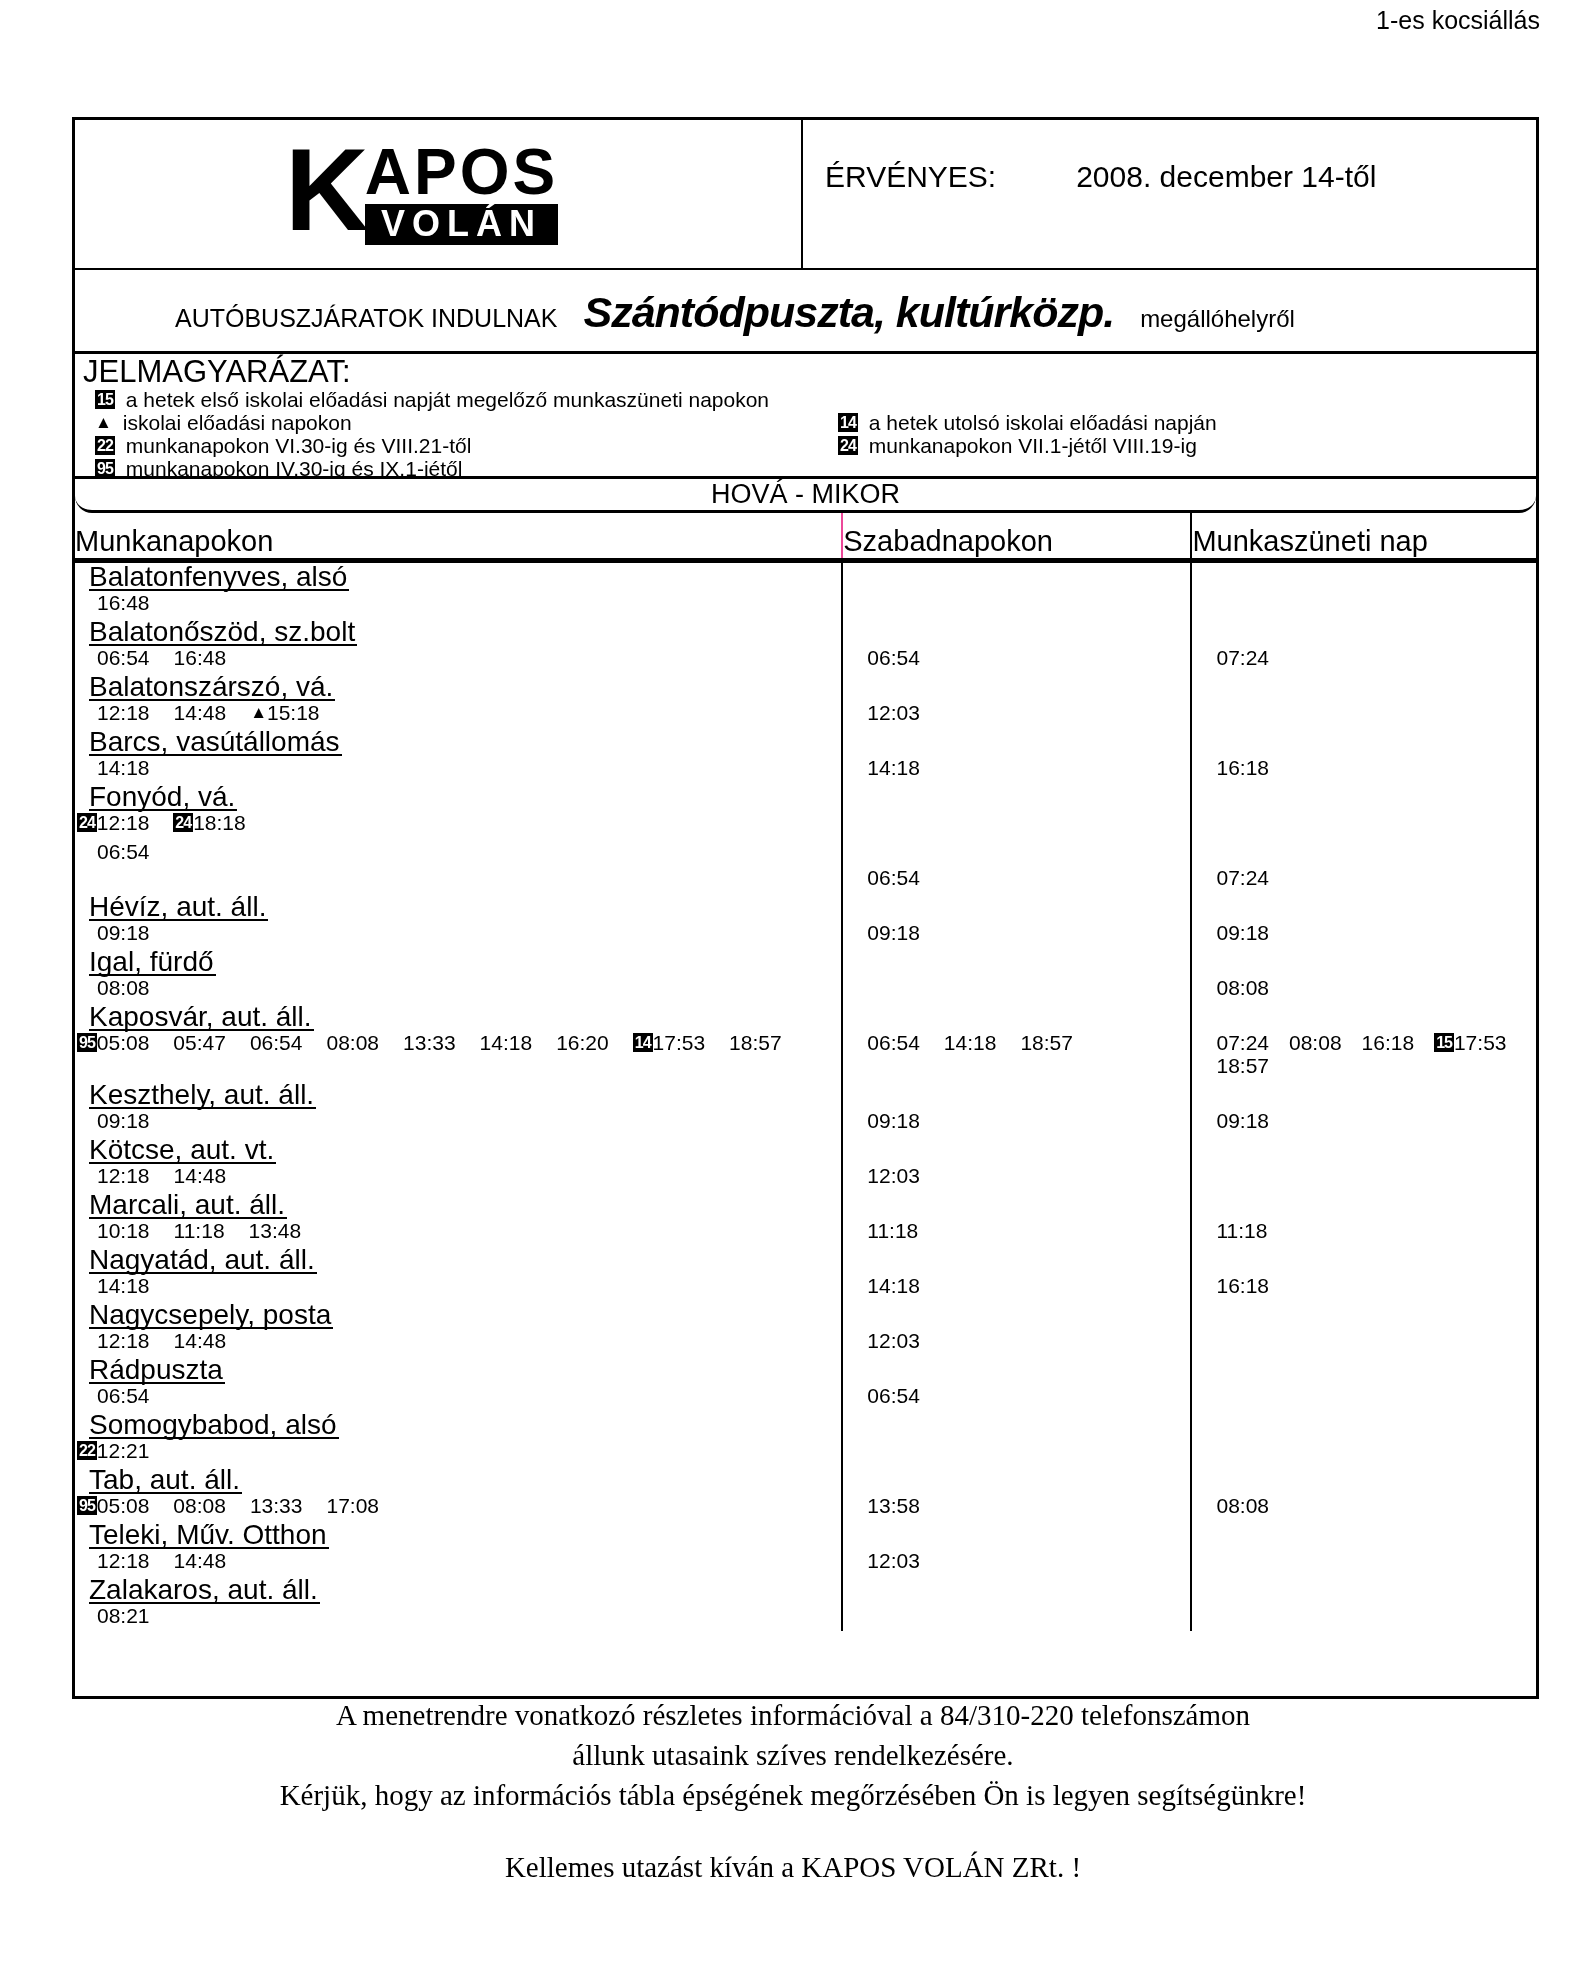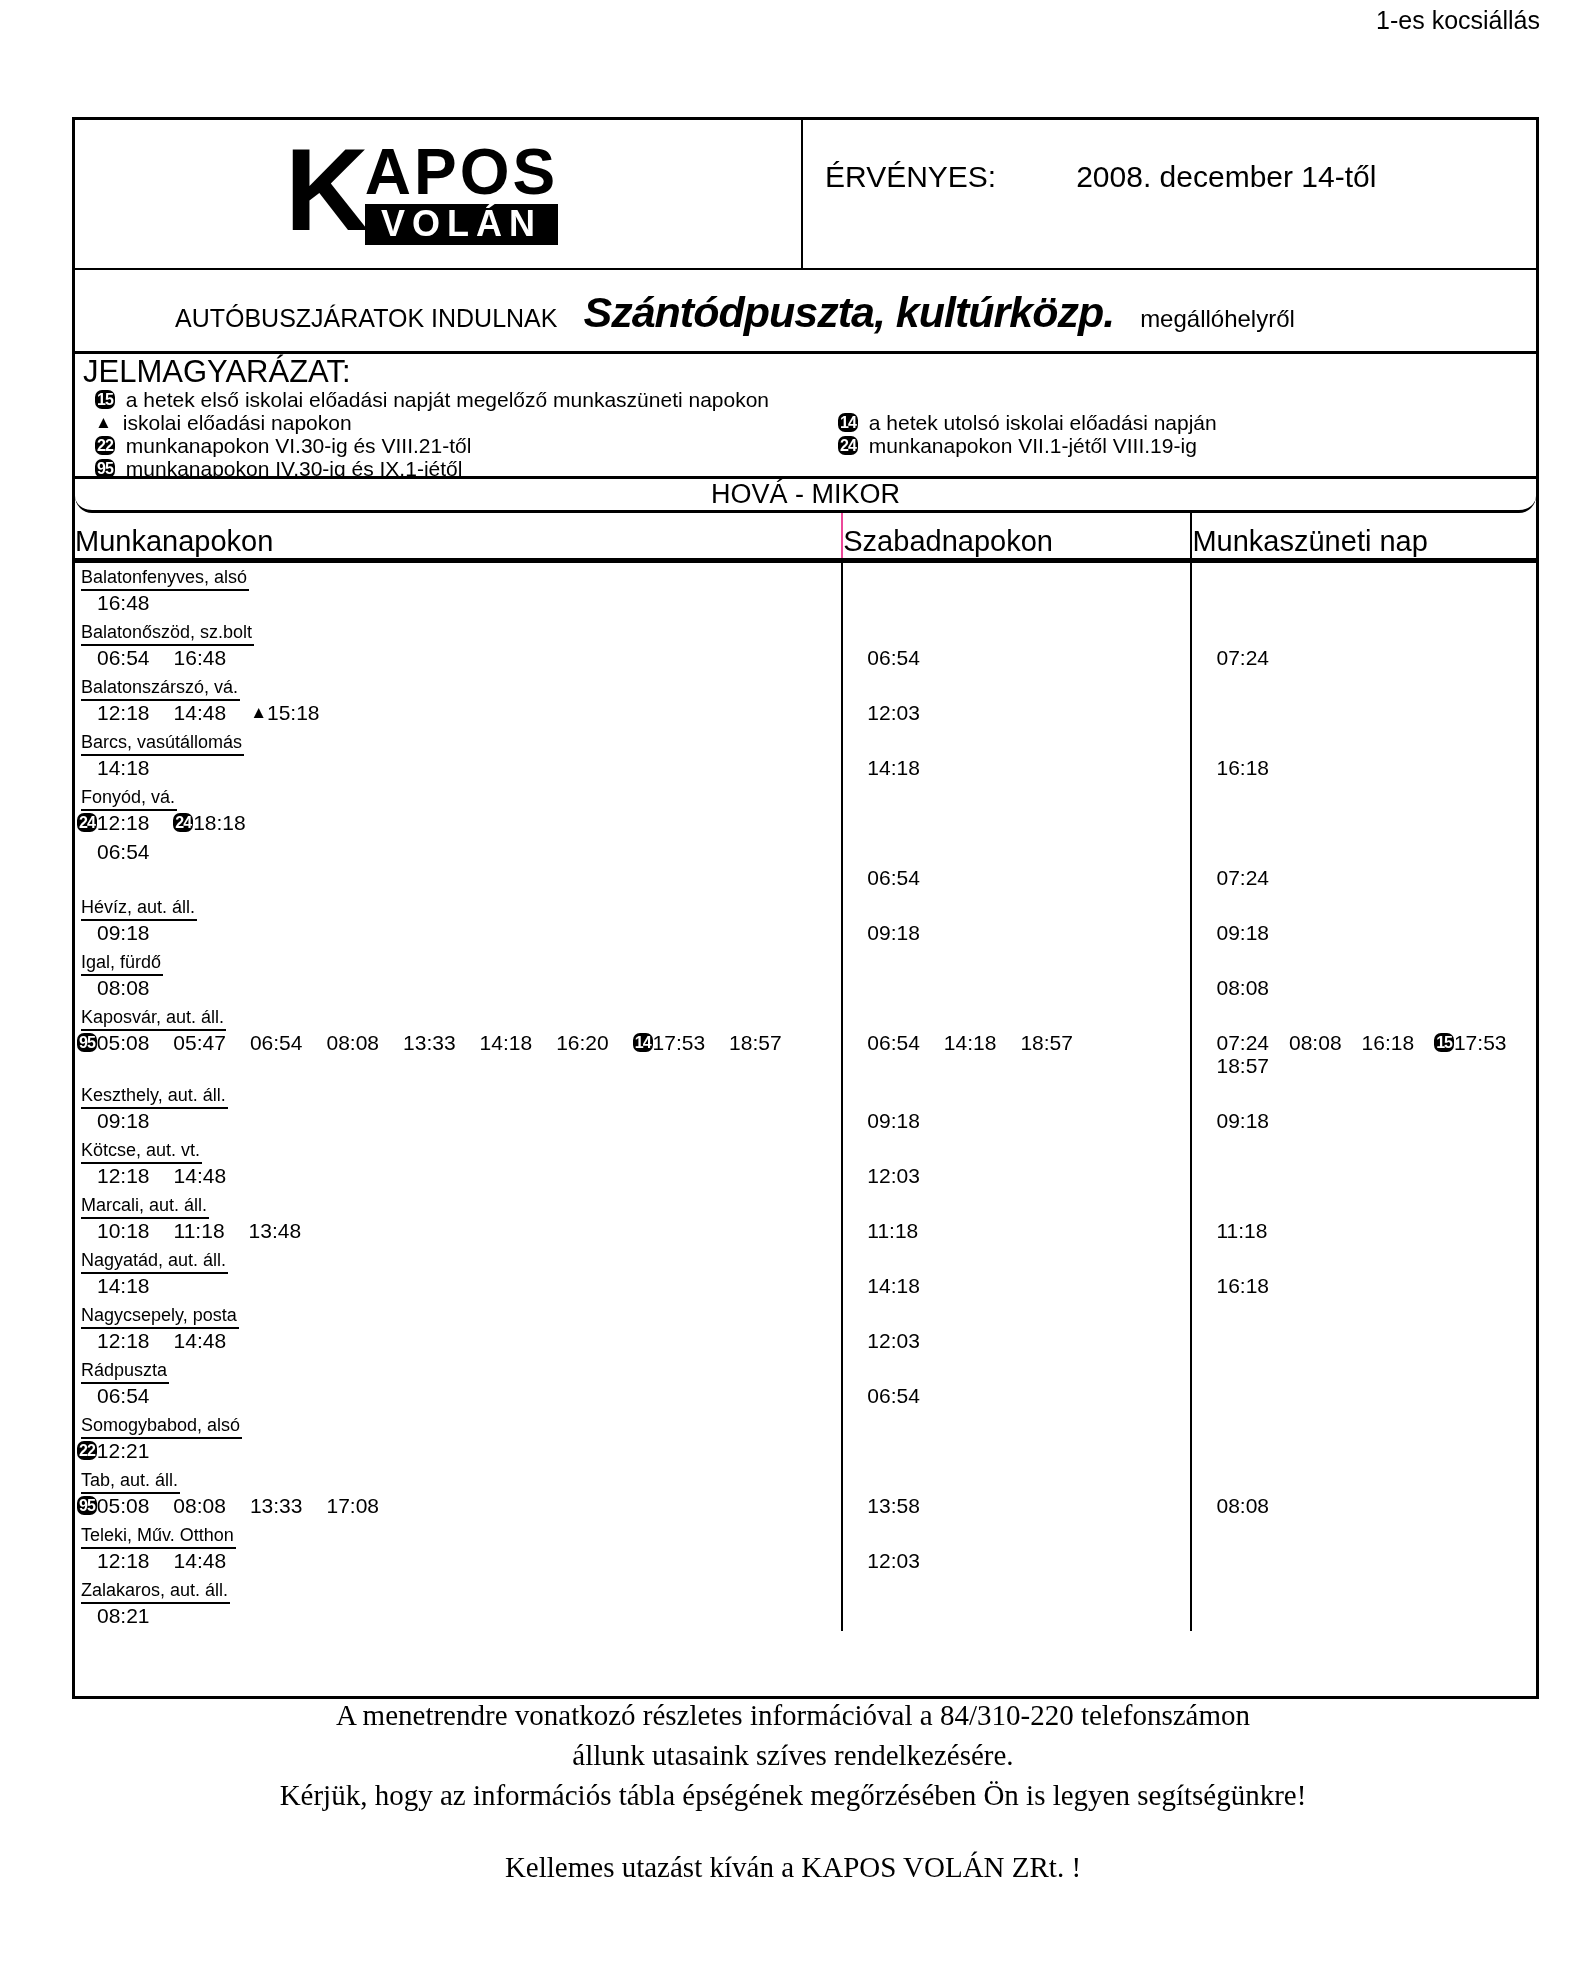--- a/index.html
+++ b/index.html
@@ -31,39 +31,39 @@
   .title-stop{font-size:43px;font-style:italic;font-weight:600;letter-spacing:-1px;}
   .title-suffix{font-size:24px;}
 
   
   .legend{flex:0 0 125px;border-bottom:3px solid #000;padding:1px 0 0 8px;box-sizing:border-box;overflow:hidden;}
   .legend-heading{font-size:31px;line-height:33px;}
   .legend-row{display:flex;font-size:21px;line-height:23px;}
   .legend-half{display:flex;align-items:center;gap:11px;}
   .legend-left{width:755px;padding-left:12px;box-sizing:border-box;}
   .legend-right{flex:1;}
-  .badge{display:inline-block;background:#000;color:#fff;font-size:16px;font-weight:bold;line-height:19px;padding:0 2px;letter-spacing:-1px;border-radius:7px;}
+  .badge{display:inline-block;background:#000;color:#fff;font-size:16px;font-weight:bold;line-height:19px;padding:0 2px;letter-spacing:-1px;}
   .tri{font-size:17px;line-height:19px;}
 
   
   .hova{flex:0 0 31px;text-align:center;font-size:27px;line-height:31px;border-bottom:3px solid #000;border-radius:17px;}
 
   
   .col-heads{flex:0 0 40px;display:flex;border-bottom:5px solid #000;font-size:29px;}
   .col-heads .ch{text-align:left;box-sizing:border-box;padding-top:12px;}
   .ch1{width:52.45%;}
   .ch2{width:23.9%;border-left:2px solid #ec4899;}
   .ch3{flex:1;border-left:2px solid #000;}
 
   
   .data-grid{flex:1;display:grid;grid-template-columns:52.45% 23.9% 23.65%;grid-auto-rows:min-content;align-content:start;}
   .cell{box-sizing:border-box;}
   .cell.c1{padding:2px 4px 4px 2px;}
   .cell.c2,.cell.c3{border-left:2px solid #000;padding:28px 4px 4px 24px;}
-  .dest{display:inline-block;margin-left:4px;font-size:18px;line-height:24px;border-bottom:2px solid #000;padding-right:2px;}
+  .dest{display:inline-block;margin-left:12px;font-size:28px;line-height:24px;border-bottom:2px solid #000;padding-right:2px;}
   .tline{font-size:21px;line-height:23px;display:flex;flex-wrap:wrap;align-items:center;padding-left:20px;}
   .cell.c2 .tline,.cell.c3 .tline{padding-left:0;}
   .tline.badge-start{padding-left:0;}
   .tok{margin-right:24px;white-space:nowrap;display:inline-flex;align-items:center;}
   .cell.c3 .tok{margin-right:20px;}
 
   
   .footer{position:absolute;top:1695px;left:0;width:100%;text-align:center;
     font-family:"Liberation Serif",serif;font-size:29px;line-height:40px;}
   .footer p{margin:0;}

